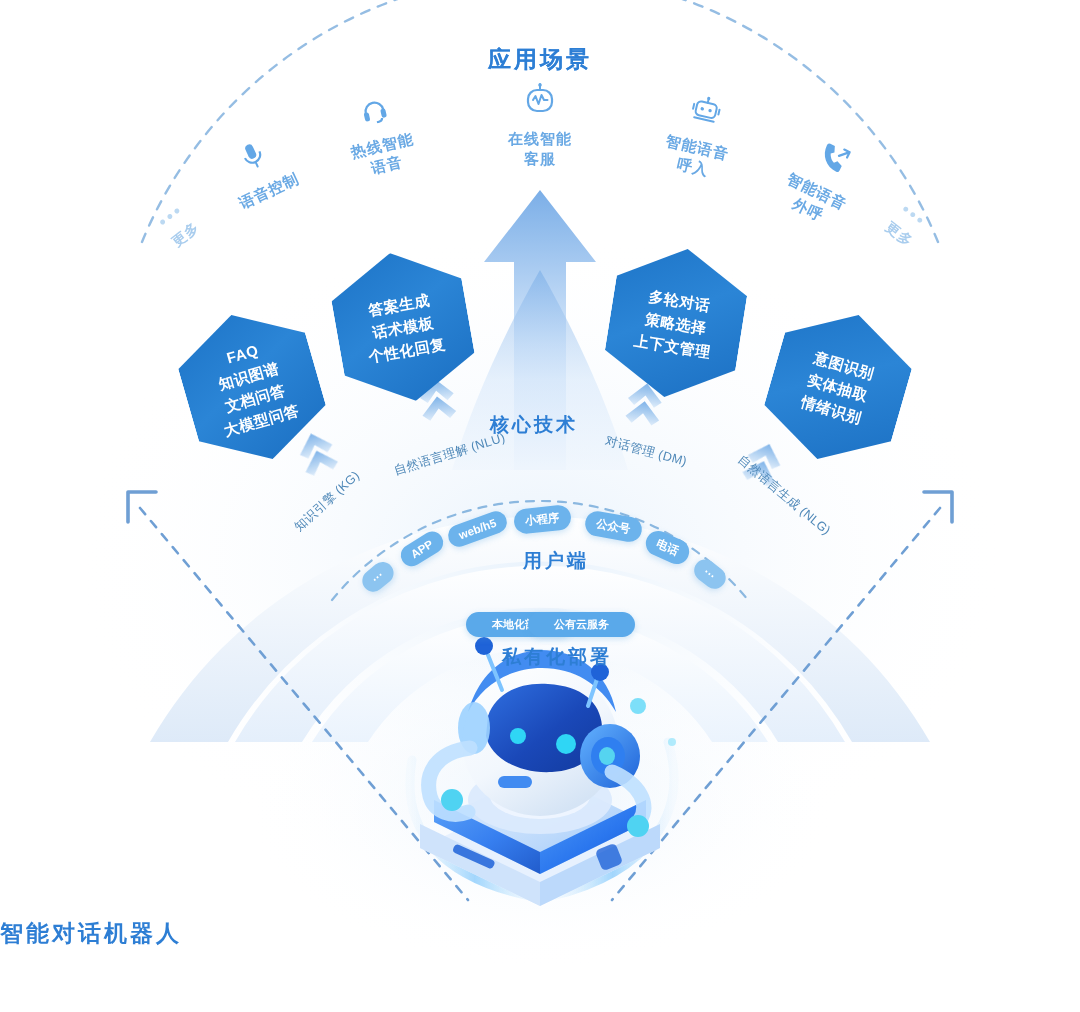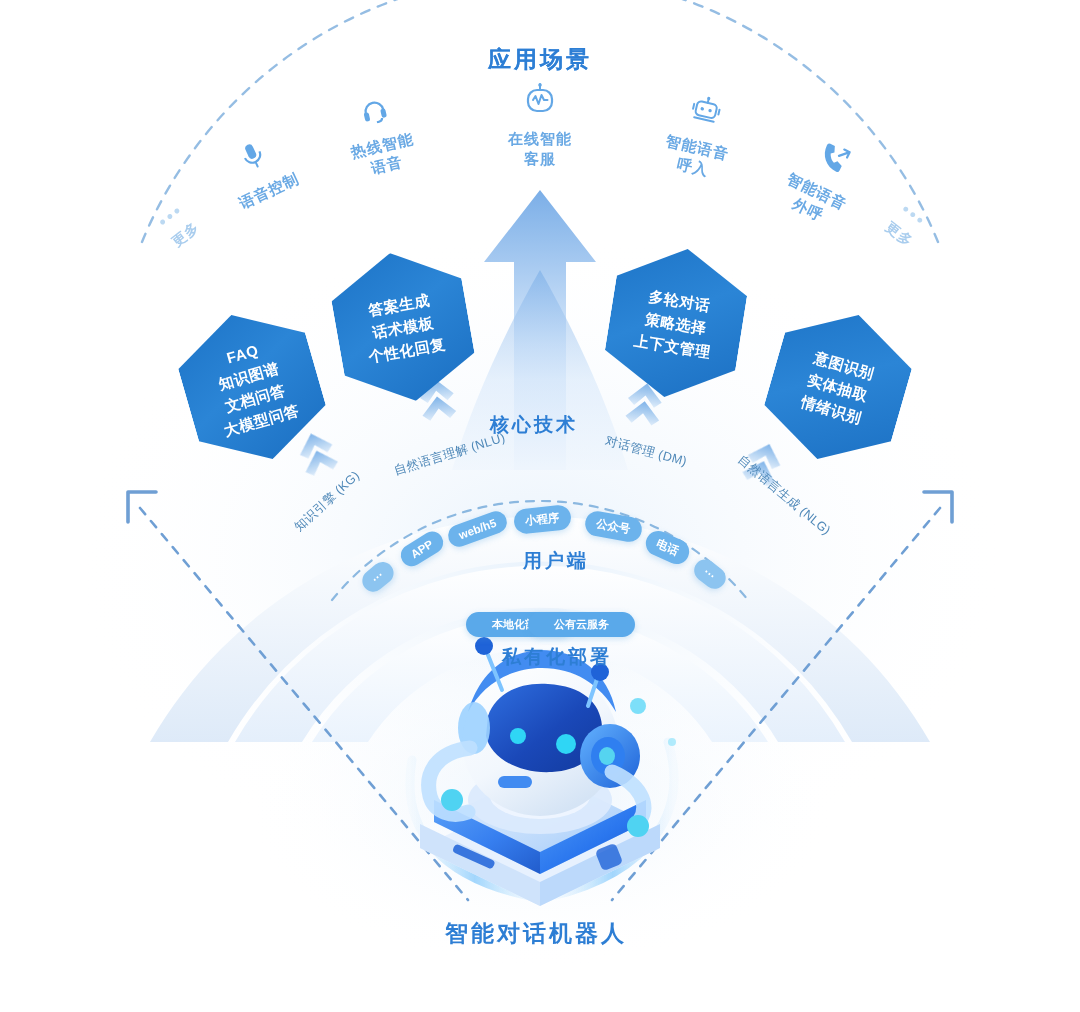--- a/index.html
+++ b/index.html
@@ -17,21 +17,21 @@
   
   .title-top{
     left:0;right:0;top:44px;
     text-align:center;
     font-size:23px;font-weight:bold;letter-spacing:3px;
     background:linear-gradient(90deg,#2f7fd6 0%,#4f9ae6 50%,#2f7fd6 100%);
     -webkit-background-clip:text;background-clip:text;color:#2d7ed4;
   }
   .title-bottom{
     left:0;right:8px;top:918px;
-    text-align:center;
+    text-align:left;
     font-size:23px;font-weight:bold;letter-spacing:3px;
     color:#2d7ed4;
   }
   
   .scen{
     position:absolute;
     width:120px;text-align:center;
     color:#6aa9e4;font-size:15px;font-weight:bold;line-height:20px;
     letter-spacing:1px;
   }

